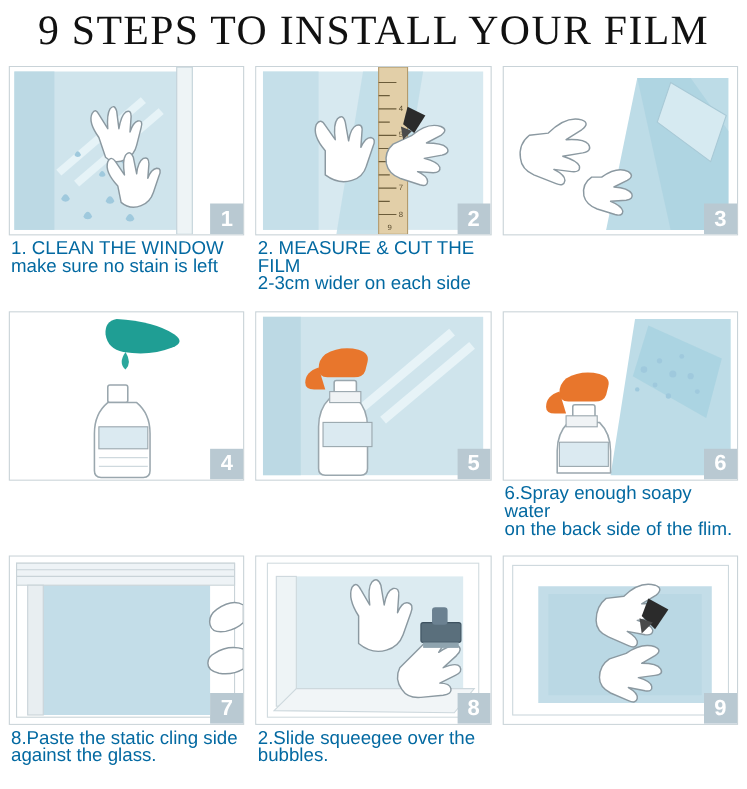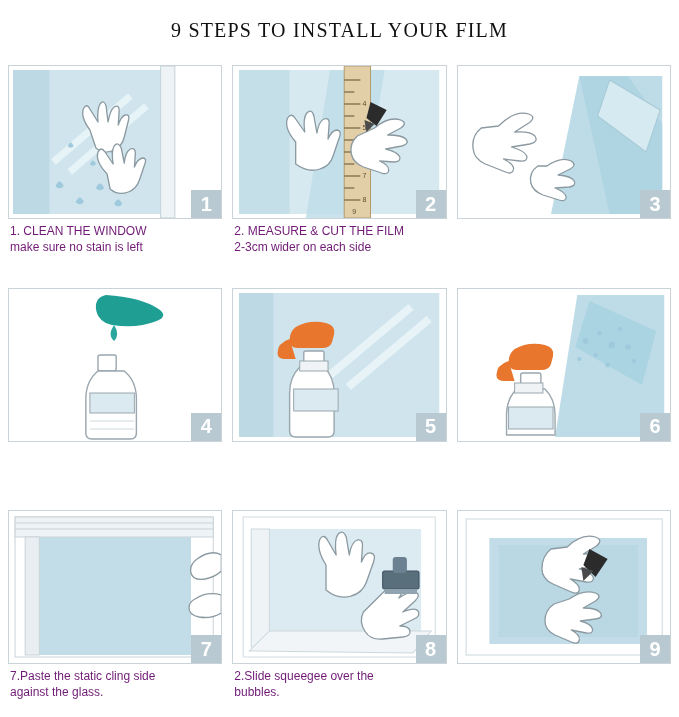--- a/index.html
+++ b/index.html
@@ -17,26 +17,26 @@
   .page {
     position: relative;
     width: 679px;
     height: 717px;
     box-sizing: border-box;
     padding: 0 8px;
   }
   .title {
     text-align: center;
     font-family: "Liberation Serif", serif;
-    font-size: 20px;
+    font-size: 38px;
     letter-spacing: 1.2px;
     font-weight: 400;
     color: #111;
     padding: 6px 0 10px 0;
-    margin: 13px;
+    margin: 0;
     white-space: nowrap;
   }
   .grid {
     display: grid;
     grid-template-columns: repeat(3, 1fr);
     grid-template-rows: repeat(3, 1fr);
     column-gap: 10px;
     row-gap: 8px;
     height: 660px;
   }
@@ -62,24 +62,24 @@
     background: #b9c9d2;
     color: #ffffff;
     font-size: 20px;
     font-weight: 700;
     display: flex;
     align-items: center;
     justify-content: center;
     font-family: "Liberation Sans", sans-serif;
   }
   .caption {
-    font-size: 12px;
+    font-size: 17px;
     line-height: 16px;
     padding: 4px 2px 0 2px;
-    color: #701a75;
+    color: #0369a1;
     white-space: pre-line;
   }
   svg { display: block; width: 100%; height: 100%; }
 </style>
 </head>
 <body>
 
 <div class="page">
 
   <h1 class="title">9 STEPS TO INSTALL YOUR FILM</h1>
@@ -241,20 +241,22 @@
             <path d="M58 100 q-10 10 -10 26 v20 h48 v-20 q0 -16 -10 -26 z"></path>
             <rect x="62" y="84" width="20" height="18" rx="2"></rect>
           </g>
           <path d="M56 60 q14 -8 30 -4 q10 3 8 11 l-2 8 q-2 6 -10 6 h-24 q-8 0 -8 -8 q0 -8 6 -13 z" fill="#e8762c"></path>
           <path d="M50 72 q-12 4 -12 14 q0 6 8 6 h10 z" fill="#e8762c"></path>
           <rect x="56" y="94" width="28" height="10" fill="#f0f3f5" stroke="#9aa7ae" stroke-width="1"></rect>
           <rect x="50" y="118" width="44" height="22" fill="#dbeaf1" stroke="#9aa7ae" stroke-width="1"></rect>
         </svg>
         <div class="badge">6</div>
       </div>
+      <div class="caption">6.Spray enough soapy water
+on the back side of the flim.</div>
     </div>
 
     <div class="cell">
       <div class="art">
         <svg viewBox="0 0 210 152" preserveAspectRatio="none">
           <rect x="0" y="0" width="210" height="152" fill="#ffffff"></rect>
           <rect x="6" y="6" width="196" height="140" fill="#ffffff" stroke="#c9d3d8"></rect>
           <rect x="30" y="26" width="150" height="118" fill="#c3dde8"></rect>
           <rect x="6" y="6" width="196" height="20" fill="#eef3f6" stroke="#c9d3d8"></rect>
           <g stroke="#c9d3d8" stroke-width="1">
@@ -262,21 +264,21 @@
             <line x1="6" y1="18" x2="202" y2="18"></line>
           </g>
           <rect x="16" y="26" width="14" height="118" fill="#e8eef1" stroke="#c9d3d8"></rect>
           <g fill="#ffffff" stroke="#8b99a1" stroke-width="1.3" stroke-linejoin="round">
             <path d="M186 48 q14 -10 24 -4 v16 q-6 6 -16 8 q-12 2 -14 -6 q-2 -8 6 -14 z"></path>
             <path d="M184 88 q12 -8 26 -4 v18 q-10 6 -22 4 q-10 -2 -10 -9 q0 -6 6 -9 z"></path>
           </g>
         </svg>
         <div class="badge">7</div>
       </div>
-      <div class="caption">7.Paste the static cling side
+      <div class="caption">8.Paste the static cling side
 against the glass.</div>
     </div>
 
     <div class="cell">
       <div class="art">
         <svg viewBox="0 0 210 152" preserveAspectRatio="none">
           <rect x="0" y="0" width="210" height="152" fill="#ffffff"></rect>
           <rect x="10" y="6" width="190" height="140" fill="#ffffff" stroke="#d2dce0"></rect>
           <rect x="36" y="18" width="150" height="118" fill="#dcebf1"></rect>
           <rect x="18" y="18" width="18" height="118" fill="#eef4f6" stroke="#cdd8dd"></rect>

